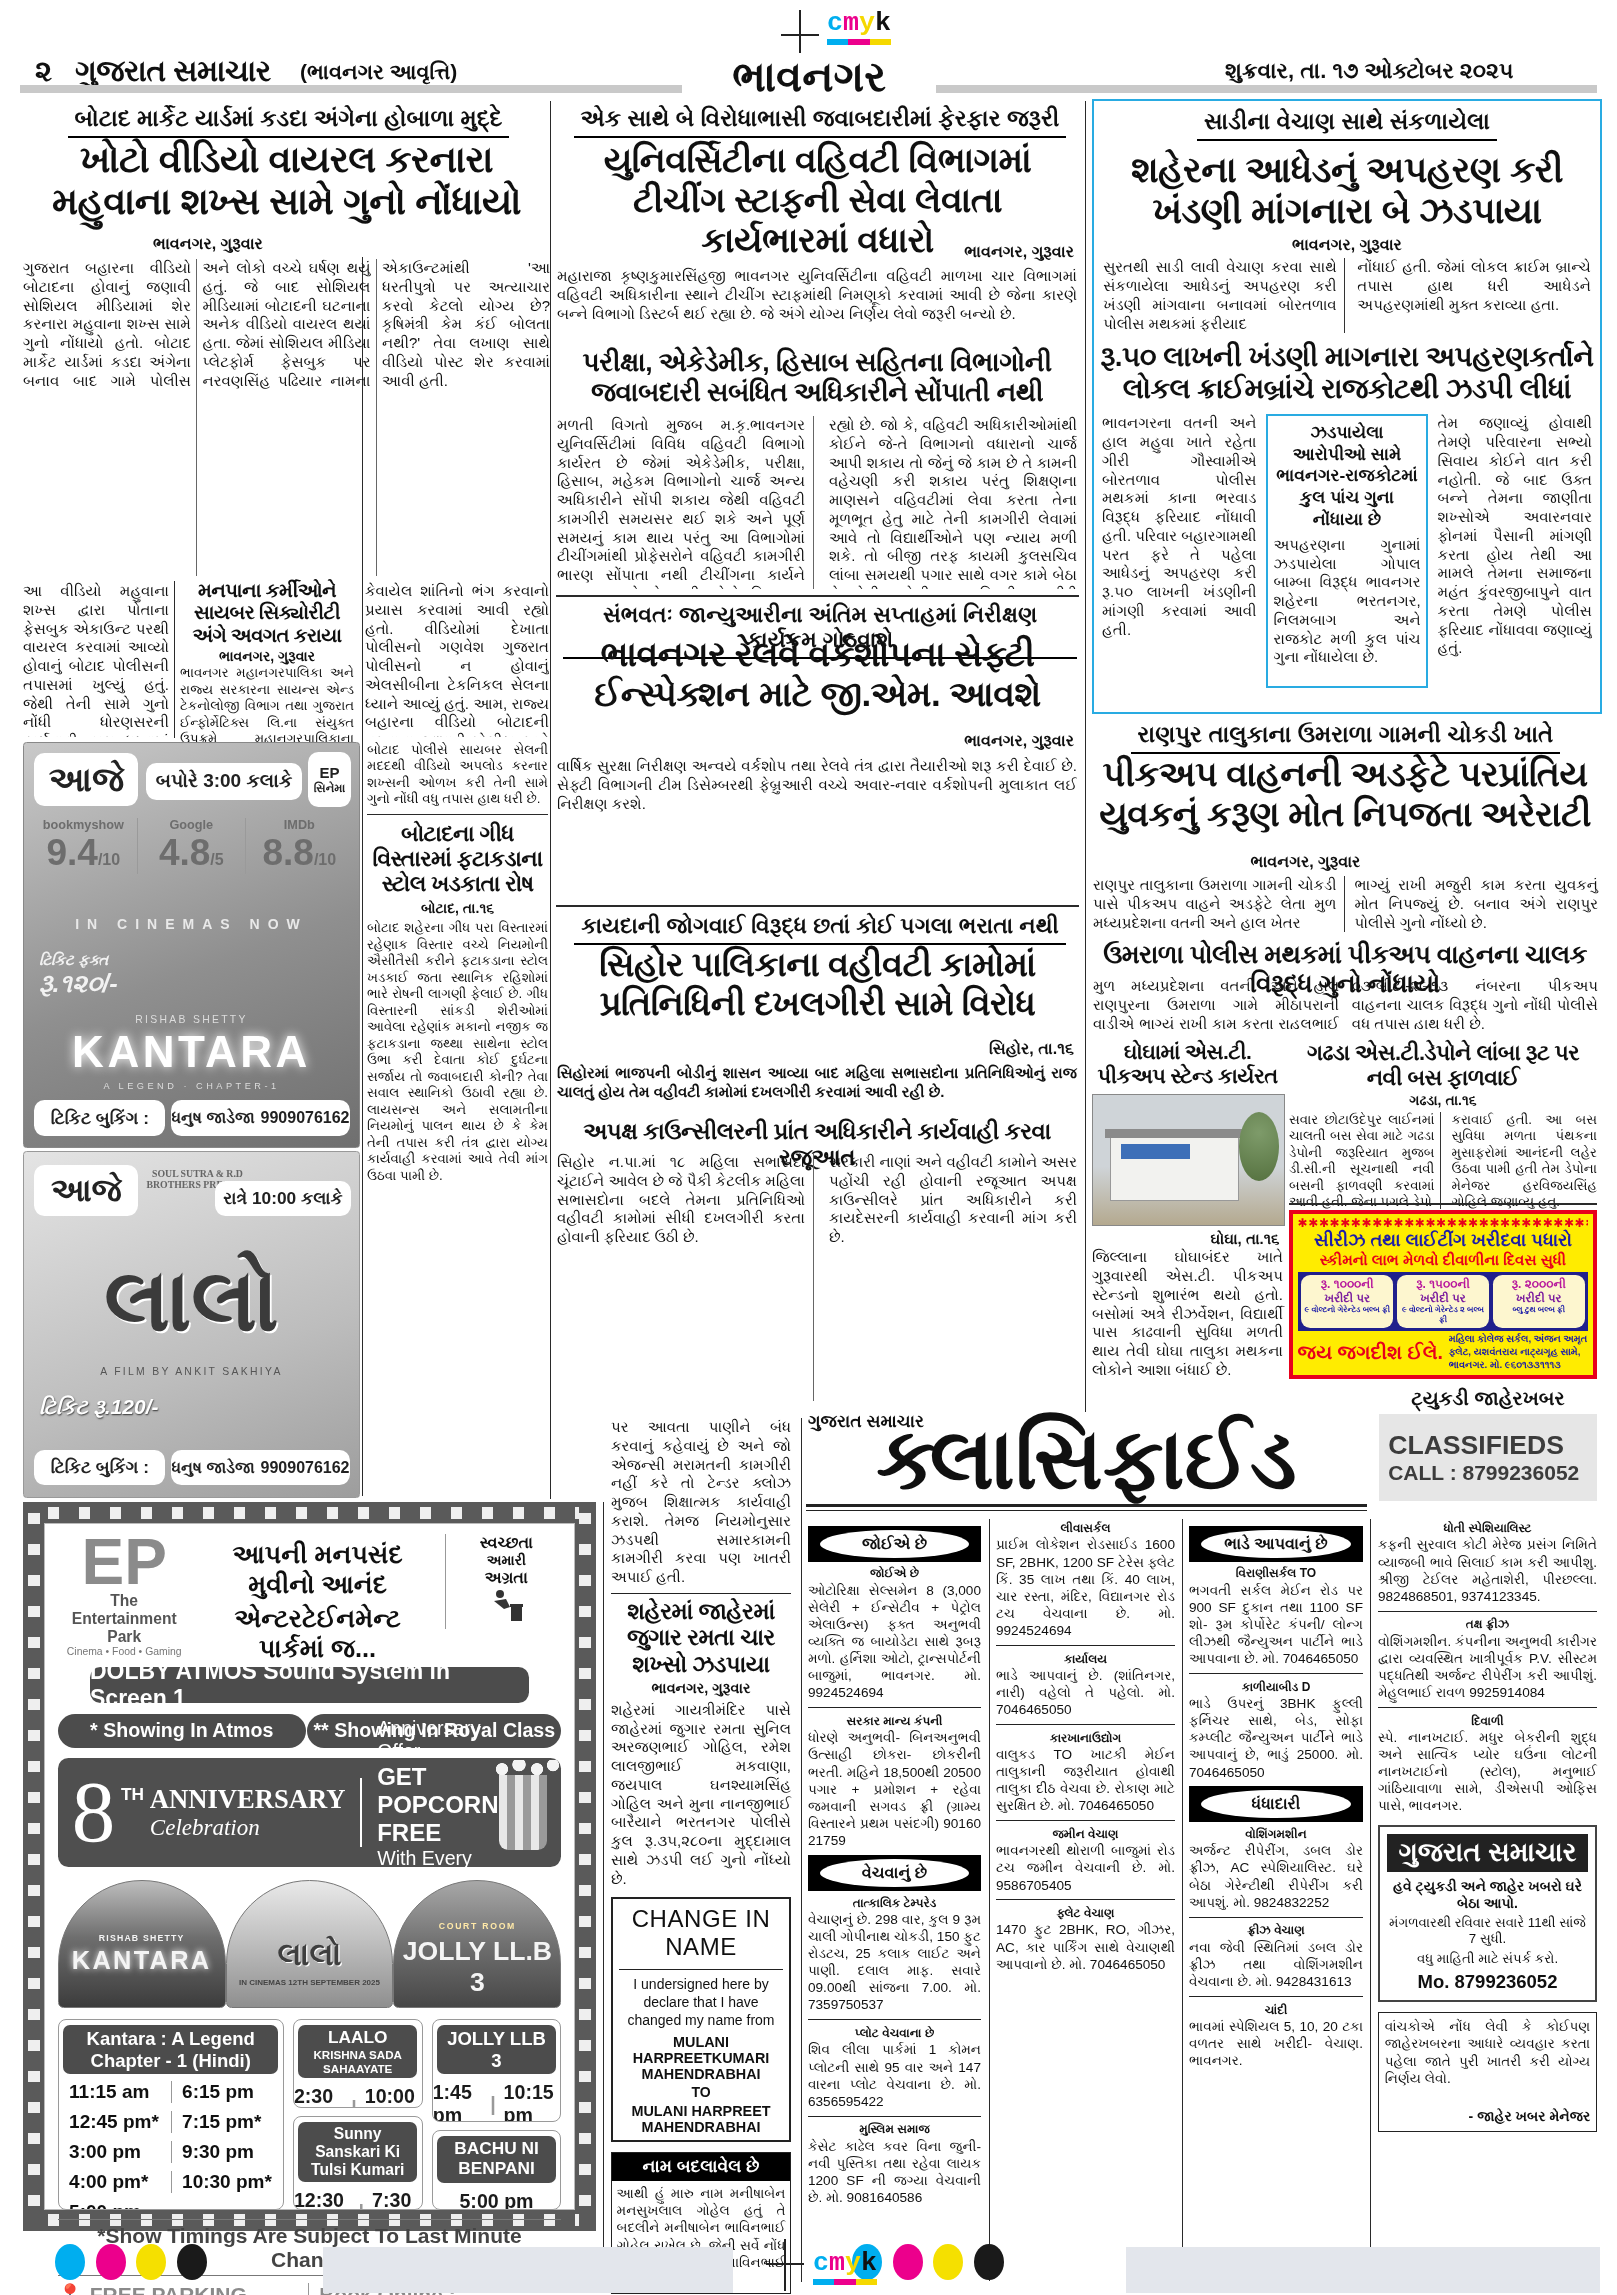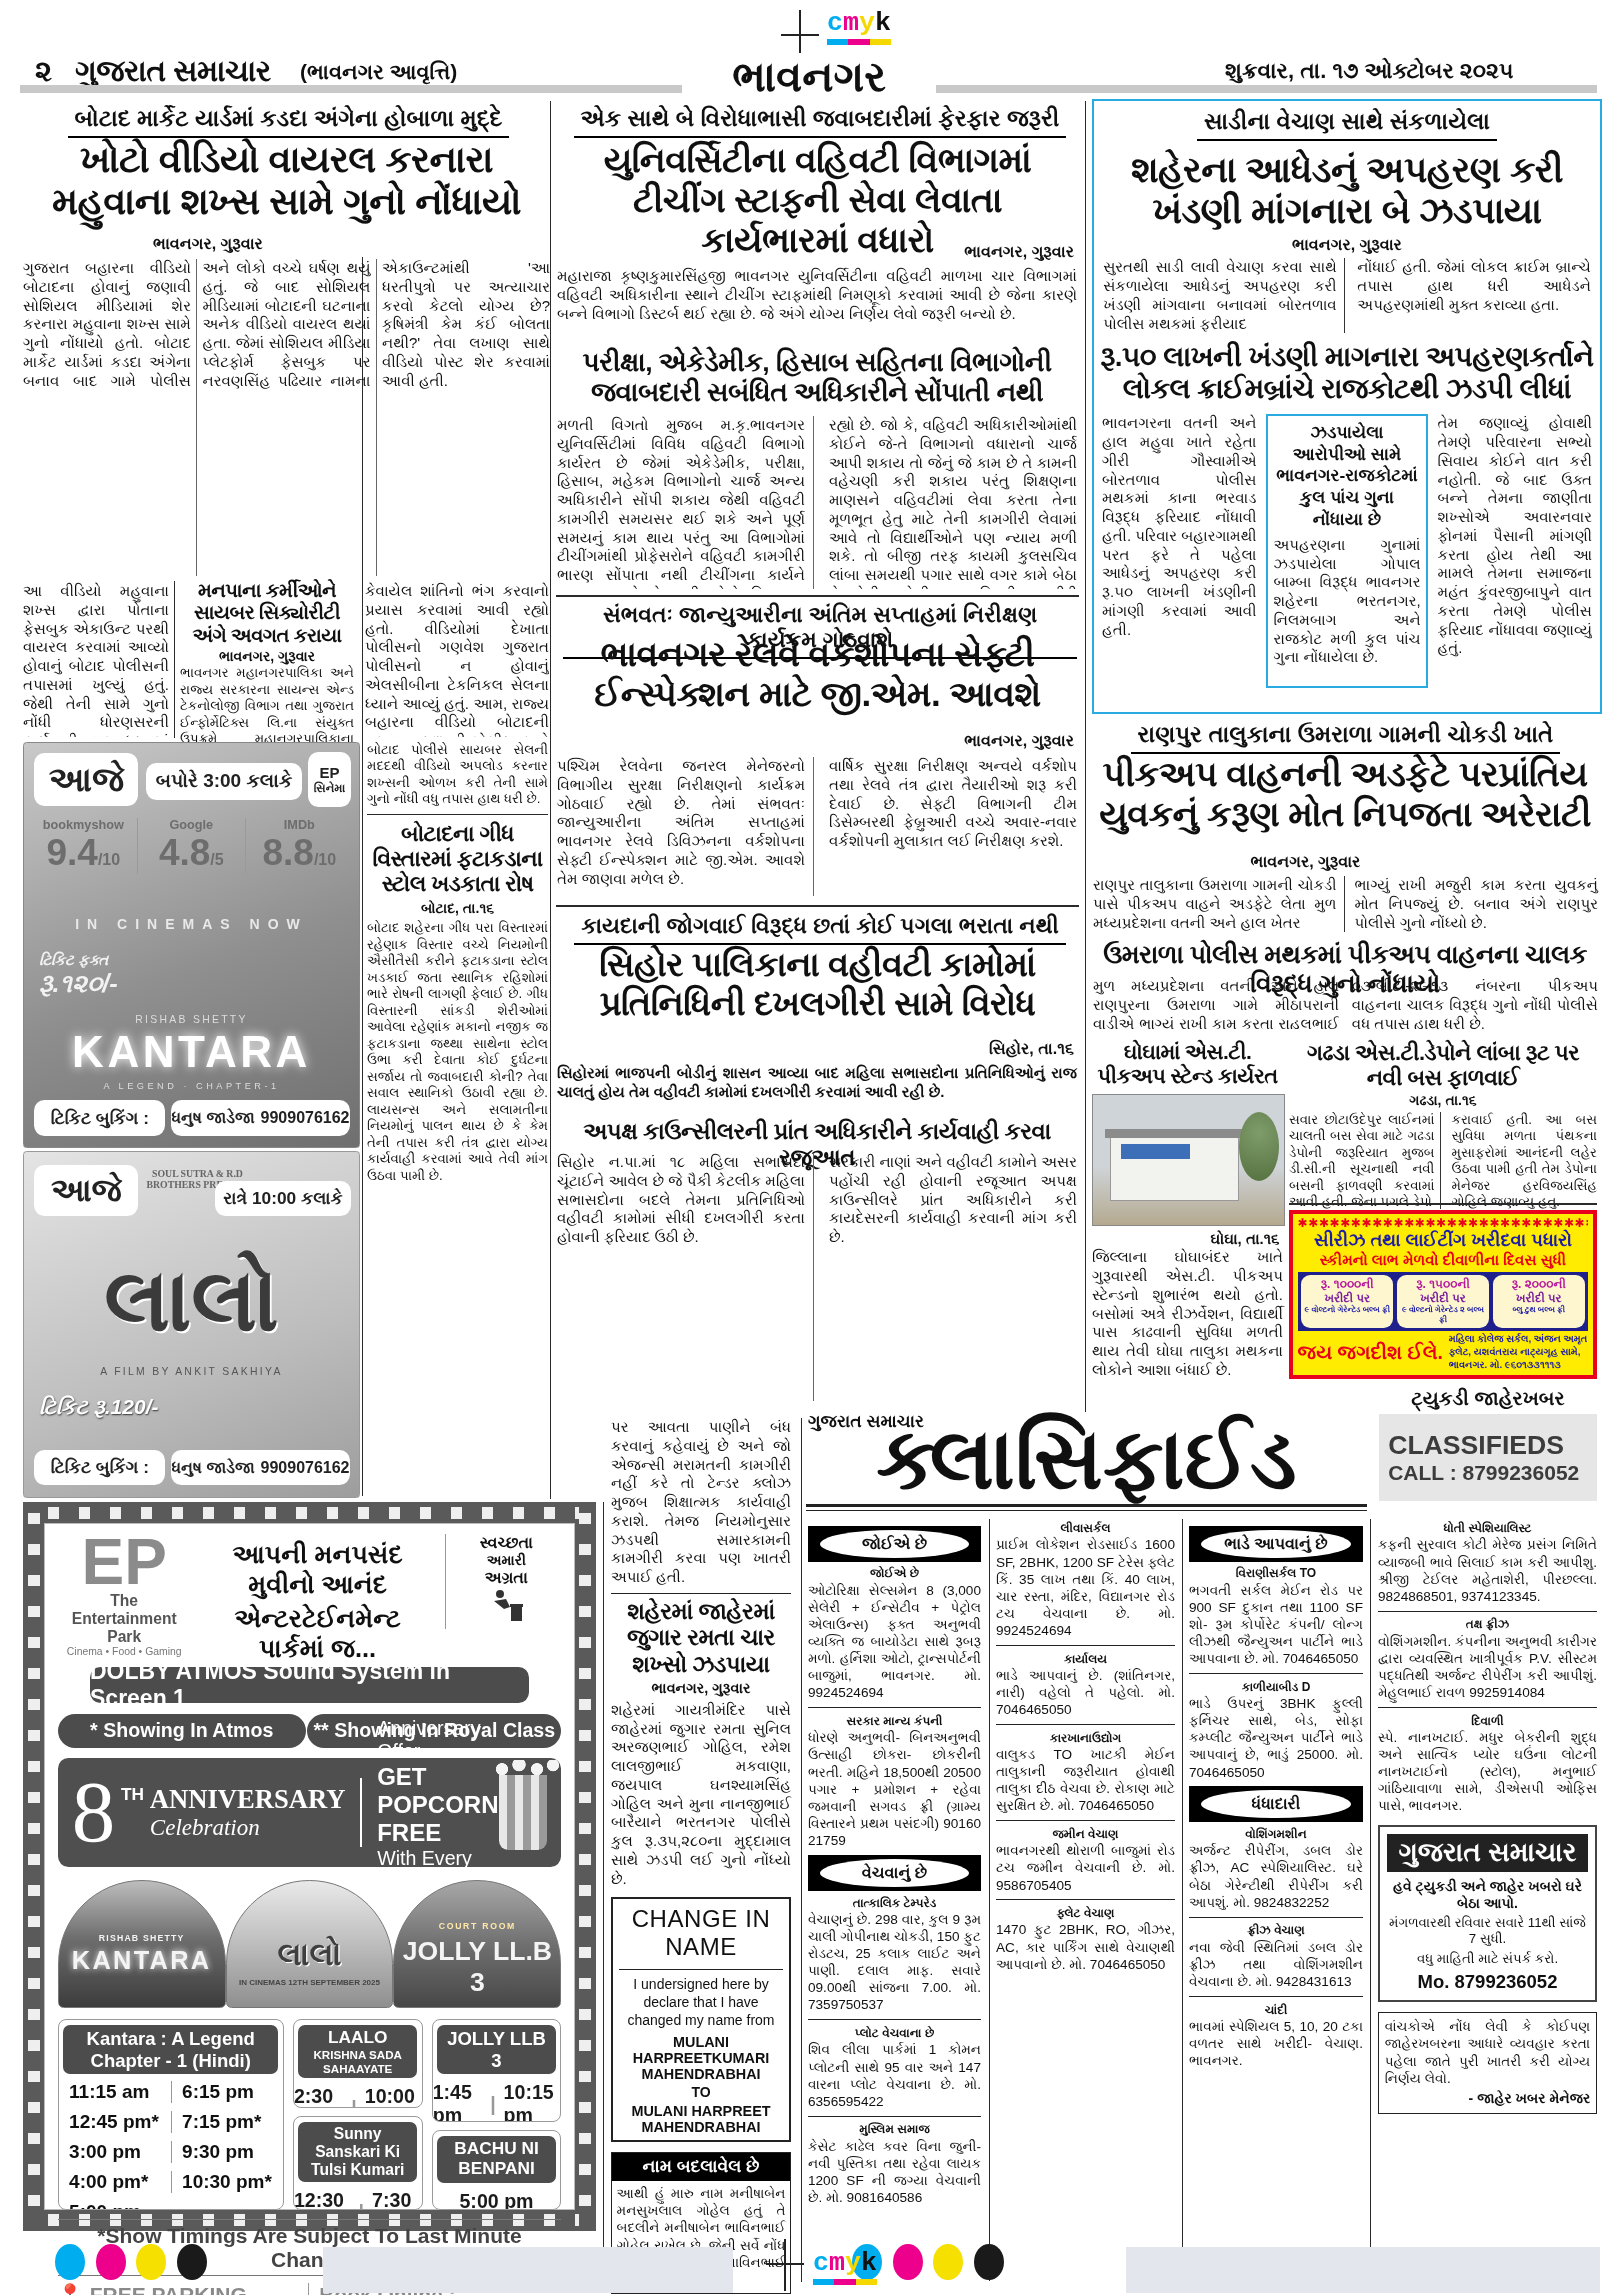--- a/index.html
+++ b/index.html
@@ -138,21 +138,20 @@
   <div class="abs" style="left:557px;top:416px;width:520px;display:flex;gap:15px">
     <div class="bd" style="flex:1;border-right:0.6px solid #666;padding-right:8px;height:173px;overflow:hidden">મળતી વિગતો મુજબ મ.કૃ.ભાવનગર યુનિવર્સિટીમાં વિવિધ વહિવટી વિભાગો કાર્યરત છે જેમાં એકેડેમીક, પરીક્ષા, હિસાબ, મહેકમ વિભાગોનો ચાર્જ અન્ય અધિકારીને સોંપી શકાય જેથી વહિવટી કામગીરી સમયસર થઈ શકે અને પૂર્ણ સમયનું કામ થાય પરંતુ આ વિભાગોમાં ટીચીંગમાંથી પ્રોફેસરોને વહિવટી કામગીરી ભારણ સોંપાતા નથી ટીચીંગના કાર્યને ન્યાય મળતો કે નથી જે-તે વિભાગના કાર્યને યોગ્ય સમયમાં ન્યાય આપી શકાતો અને કાર્યભારમાં પણ વધારો થઈ</div>
     <div class="bd" style="flex:1;height:173px;overflow:hidden">રહ્યો છે. જો કે, વહિવટી અધિકારીઓમાંથી કોઈને જે-તે વિભાગનો વધારાનો ચાર્જ આપી શકાય તો જેનું જે કામ છે તે કામની વહેચણી કરી શકાય પરંતુ શિક્ષણના માણસને વહિવટીમાં લેવા કરતા તેના મૂળભૂત હેતુ માટે તેની કામગીરી લેવામાં આવે તો વિદ્યાર્થીઓને પણ ન્યાય મળી શકે. તો બીજી તરફ કાયમી કુલસચિવ લાંબા સમયથી પગાર સાથે વગર કામે બેઠા છે જેની પાસેથી પણ વહિવટી કામગીરી લઈ શકાય જે બાબતે પણ નિર્ણય થવો જરૂરી છે.</div>
   </div>
   <div class="hrln" style="left:556px;top:595px;width:523px"></div>
 
   <div class="abs kick" style="left:563px;top:602px;width:514px;font-size:22px"><span>સંભવતઃ જાન્યુઆરીના અંતિમ સપ્તાહમાં નિરીક્ષણ કાર્યક્રમ ગોઠવાશે</span></div>
   <div class="abs hl" style="left:556px;top:634px;width:523px;font-size:35px">ભાવનગર રેલવે વર્કશોપના સેફ્ટી ઈન્સ્પેક્શન માટે જી.એમ. આવશે</div>
   <div class="abs dl" style="left:797px;top:732px;width:277px;text-align:right">ભાવનગર, ગુરૂવાર</div>
   <div class="abs" style="left:557px;top:757px;width:520px;display:flex;gap:15px">
-    <div class="bd" style="flex:1;border-right:0.6px solid #666;padding-right:8px;height:139px;overflow:hidden">પશ્ચિમ રેલવેના જનરલ મેનેજરનો વિભાગીય સુરક્ષા નિરીક્ષણનો કાર્યક્રમ ગોઠવાઈ રહ્યો છે. તેમાં સંભવતઃ જાન્યુઆરીના અંતિમ સપ્તાહમાં ભાવનગર રેલવે ડિવિઝનના વર્કશોપના સેફ્ટી ઈન્સ્પેક્શન માટે જી.એમ. આવશે તેમ જાણવા મળેલ છે.</div>
     <div class="bd" style="flex:1;height:139px;overflow:hidden">વાર્ષિક સુરક્ષા નિરીક્ષણ અન્વયે વર્કશોપ તથા રેલવે તંત્ર દ્વારા તૈયારીઓ શરૂ કરી દેવાઈ છે. સેફ્ટી વિભાગની ટીમ ડિસેમ્બરથી ફેબ્રુઆરી વચ્ચે અવાર-નવાર વર્કશોપની મુલાકાત લઈ નિરીક્ષણ કરશે.</div>
   </div>
   <div class="hrln" style="left:556px;top:905px;width:523px"></div>
 
   <div class="abs kick" style="left:563px;top:913px;width:514px;font-size:22px"><span>કાયદાની જોગવાઈ વિરૂદ્ધ છતાં કોઈ પગલા ભરાતા નથી</span></div>
   <div class="abs hl" style="left:556px;top:945px;width:523px;font-size:34px">સિહોર પાલિકાના વહીવટી કામોમાં પ્રતિનિધિની દખલગીરી સામે વિરોધ</div>
   <div class="abs dl" style="left:797px;top:1040px;width:277px;text-align:right">સિહોર, તા.૧૬</div>
   <div class="abs bd" style="left:557px;top:1064px;width:520px;font-weight:700">સિહોરમાં ભાજપની બોડીનું શાસન આવ્યા બાદ મહિલા સભાસદોના પ્રતિનિધિઓનું રાજ ચાલતું હોય તેમ વહીવટી કામોમાં દખલગીરી કરવામાં આવી રહી છે.</div>
   <div class="abs hl" style="left:557px;top:1118px;width:520px;font-size:23px">અપક્ષ કાઉન્સીલરની પ્રાંત અધિકારીને કાર્યવાહી કરવા રજૂઆત</div>
   <div class="abs" style="left:557px;top:1153px;width:520px;display:flex;gap:15px">
@@ -348,21 +347,21 @@
     <div class="cfb">સ્પે. નાનખટાઈ. મધુર બેકરીની શુદ્ધ અને સાત્વિક પ્યોર ઘઉંના લોટની નાનખટાઈનો (સ્ટોલ), મનુભાઈ ગાંઠિયાવાળા સામે, ડીએસપી ઓફિસ પાસે, ભાવનગર.</div>
     <div style="border:2.9px double #444;margin-top:10.4px;padding:7px;text-align:center">
       <div style="font-size:26.6px;font-weight:900;background:#222;color:#fff;padding:3.5px 0">ગુજરાત સમાચાર</div>
       <div style="font-size:14px;font-weight:700;margin-top:5.8px">હવે ટ્યુકડી અને જાહેર ખબરો ઘરે બેઠા આપો.</div>
       <div style="font-size:13.3px;margin-top:3.5px">મંગળવારથી રવિવાર સવારે 11થી સાંજે 7 સુધી.</div>
       <div style="font-size:13.3px;margin-top:3.5px">વધુ માહિતી માટે સંપર્ક કરો.</div>
       <div style="font-size:18.5px;font-weight:900;margin-top:4.6px">Mo. 8799236052</div>
     </div>
     <div style="border:1.7px solid #222;margin-top:9.2px;padding:5.8px">
       <div class="cfb">વાંચકોએ નોંધ લેવી કે કોઈપણ જાહેરખબરના આધારે વ્યવહાર કરતા પહેલા જાતે પુરી ખાતરી કરી યોગ્ય નિર્ણય લેવો.</div>
-      <div style="font-size:14px;font-weight:800;text-align:right;margin-top:3px">- જાહેર ખબર મેનેજર</div>
+      <div style="font-size:14px;font-weight:800;text-align:right;margin-top:21px">- જાહેર ખબર મેનેજર</div>
     </div>
   </div>
 
   <div class="abs" style="left:23px;top:1502px;width:573px;height:729px;background:#5a5a5a;padding:21px;box-sizing:border-box">
     <div style="position:absolute;left:4.6px;top:4.6px;right:4.6px;height:12.7px;background:repeating-linear-gradient(90deg,#5a5a5a 0 19.6px,#efefef 19.6px 31px)"></div>
     <div style="position:absolute;left:4.6px;bottom:4.6px;right:4.6px;height:12.7px;background:repeating-linear-gradient(90deg,#5a5a5a 0 19.6px,#efefef 19.6px 31px)"></div>
     <div style="position:absolute;left:4.6px;top:4.6px;bottom:4.6px;width:12.7px;background:repeating-linear-gradient(0deg,#5a5a5a 0 19.6px,#efefef 19.6px 31px)"></div>
     <div style="position:absolute;right:4.6px;top:4.6px;bottom:4.6px;width:12.7px;background:repeating-linear-gradient(0deg,#5a5a5a 0 19.6px,#efefef 19.6px 31px)"></div>
     <div style="position:relative;background:#fff;height:100%;box-sizing:border-box;padding:10.4px 12.7px;border:1.7px solid #bbb">
       <div style="display:flex;align-items:flex-start;gap:10.4px">

